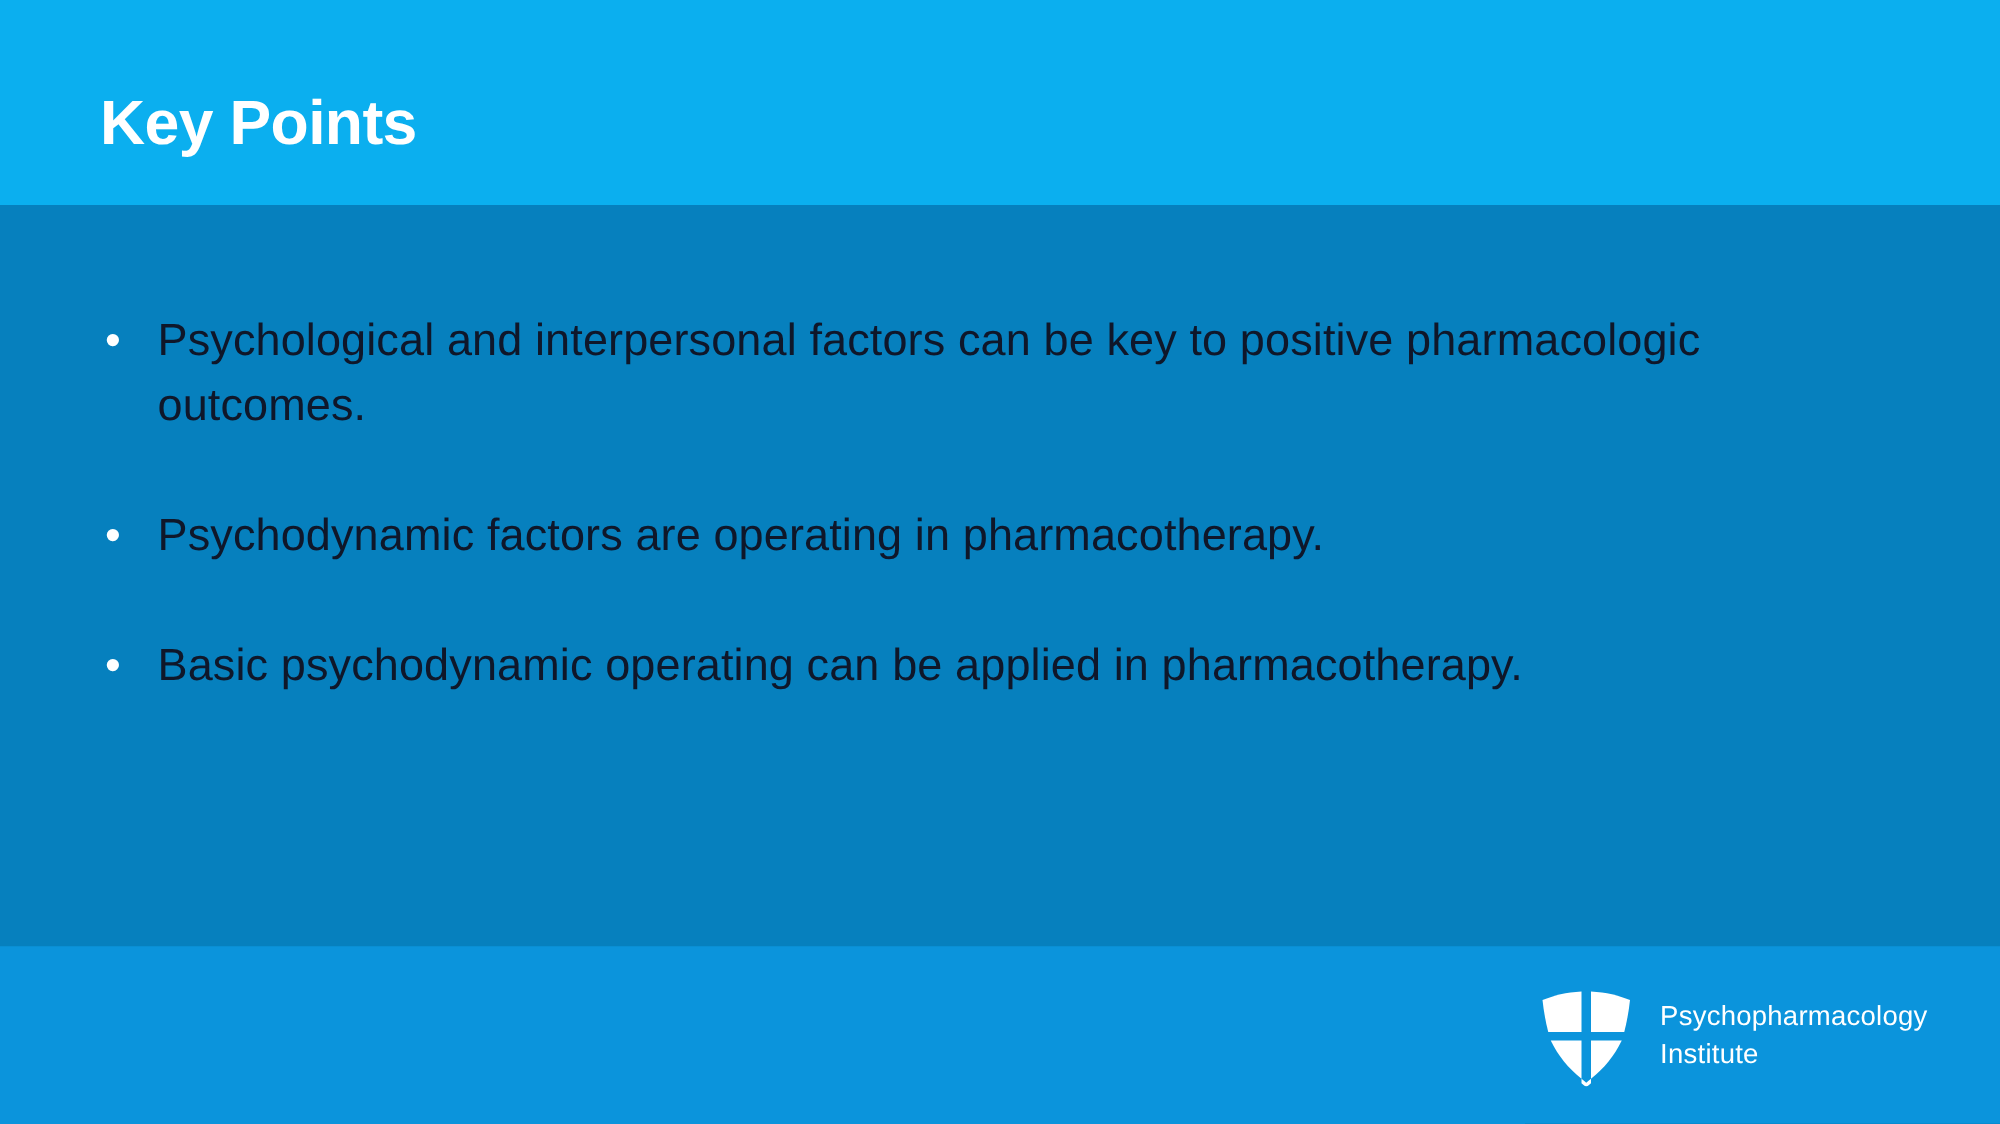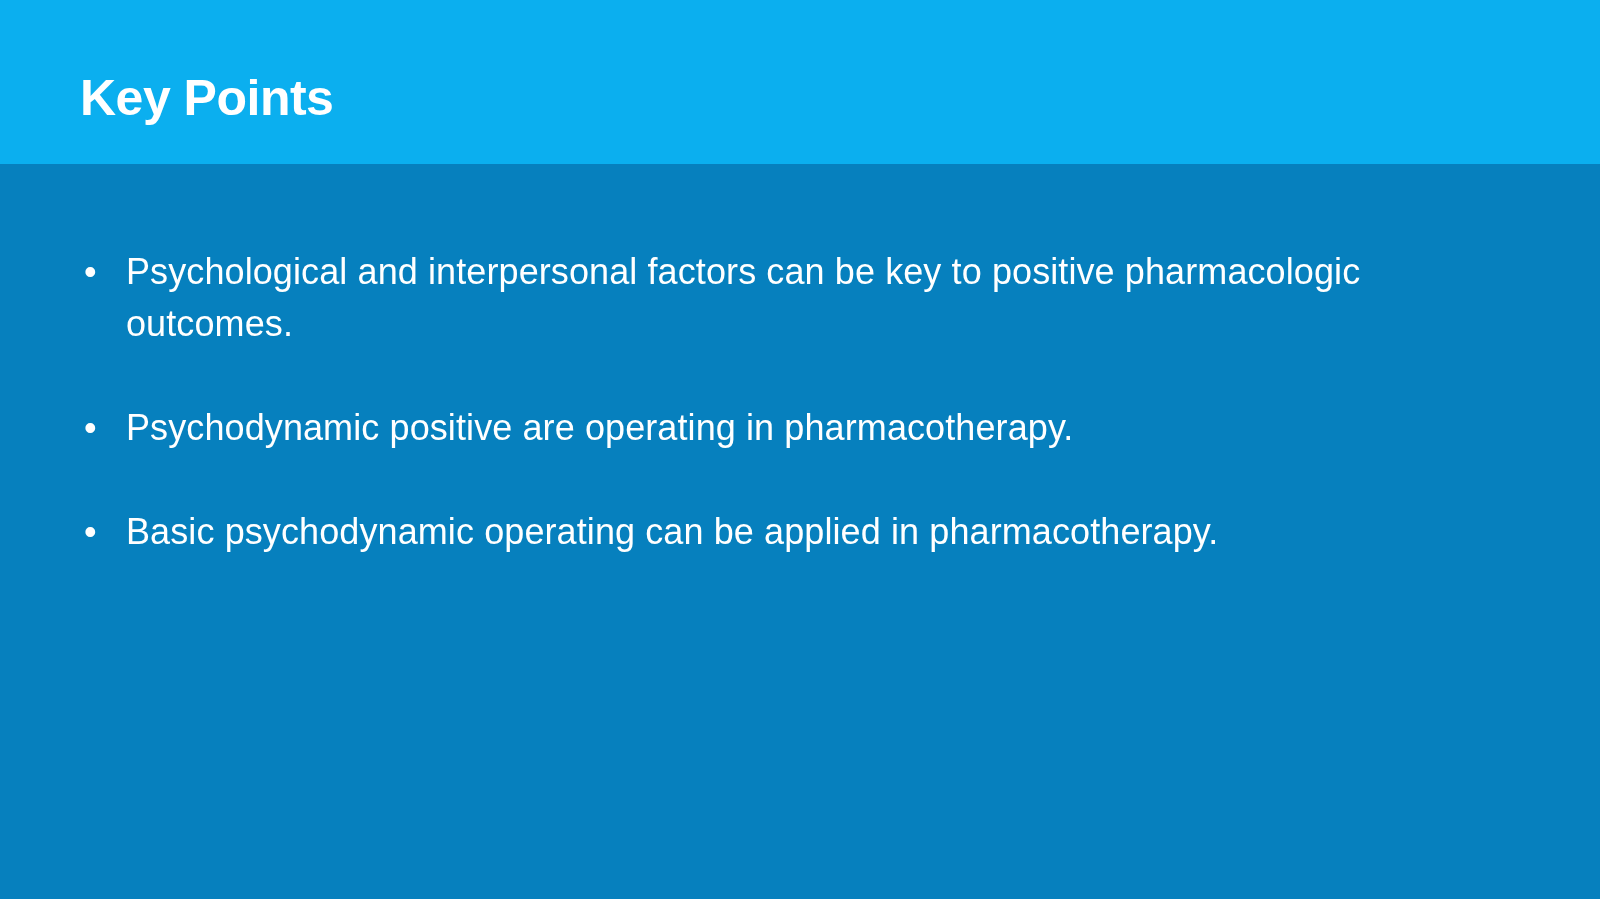--- a/index.html
+++ b/index.html
@@ -72,21 +72,21 @@
     width: 48px;
     color: #ffffff;
     font-size: 36px;
     line-height: 52px;
     text-align: left;
     padding-left: 6px;
   }
 
   .bullet-text {
     flex: 1 1 auto;
-    color: #ffffff;
+    color: #0f172a;
     font-size: 36px;
     line-height: 52px;
     font-weight: normal;
     letter-spacing: 0.1px;
   }
 
   
   .footer-band {
     height: 142px;
     flex: 0 0 142px;
@@ -133,25 +133,48 @@
   <div class="body-band">
     <ul class="bullet-list">
 
       <li class="bullet-item">
         <span class="bullet-marker">•</span>
         <span class="bullet-text">Psychological and interpersonal factors can be key to positive pharmacologic outcomes.</span>
       </li>
 
       <li class="bullet-item">
         <span class="bullet-marker">•</span>
-        <span class="bullet-text">Psychodynamic positive are operating in pharmacotherapy.</span>
+        <span class="bullet-text">Psychodynamic factors are operating in pharmacotherapy.</span>
       </li>
 
       <li class="bullet-item">
         <span class="bullet-marker">•</span>
         <span class="bullet-text">Basic psychodynamic operating can be applied in pharmacotherapy.</span>
       </li>
 
     </ul>
   </div>
 
+  <div class="footer-band">
+    <div class="brand-logo">
+
+      <svg class="brand-mark" viewBox="0 0 74 82" aria-hidden="true">
+
+        <path d="M2,13 C11,9.2 21,6.8 33.2,6.1 L33.2,38.6 L6.6,38.6 C4.6,31.0 3.0,22.3 2,13 Z" fill="#ffffff"></path>
+
+        <path d="M72,13 C63,9.2 53,6.8 40.8,6.1 L40.8,38.6 L67.4,38.6 C69.4,31.0 71.0,22.3 72,13 Z" fill="#ffffff"></path>
+
+        <path d="M8.6,45.4 L33.2,45.4 L33.2,76.0 C22.8,67.8 14.4,57.6 8.6,45.4 Z" fill="#ffffff"></path>
+
+        <path d="M65.4,45.4 L40.8,45.4 L40.8,76.0 C51.2,67.8 59.6,57.6 65.4,45.4 Z" fill="#ffffff"></path>
+
+        <path d="M33.2,76.0 C34.6,77.2 35.8,78.2 37,79.2 C38.2,78.2 39.4,77.2 40.8,76.0 L40.8,79.6 C39.6,80.6 38.3,81.6 37,82.6 C35.7,81.6 34.4,80.6 33.2,79.6 Z" fill="#ffffff"></path>
+      </svg>
+
+      <div class="brand-wordmark">
+        <span>Psychopharmacology</span>
+        <span class="line2">Institute</span>
+      </div>
+
+    </div>
+  </div>
 
 </div>
 
 </body></html>

